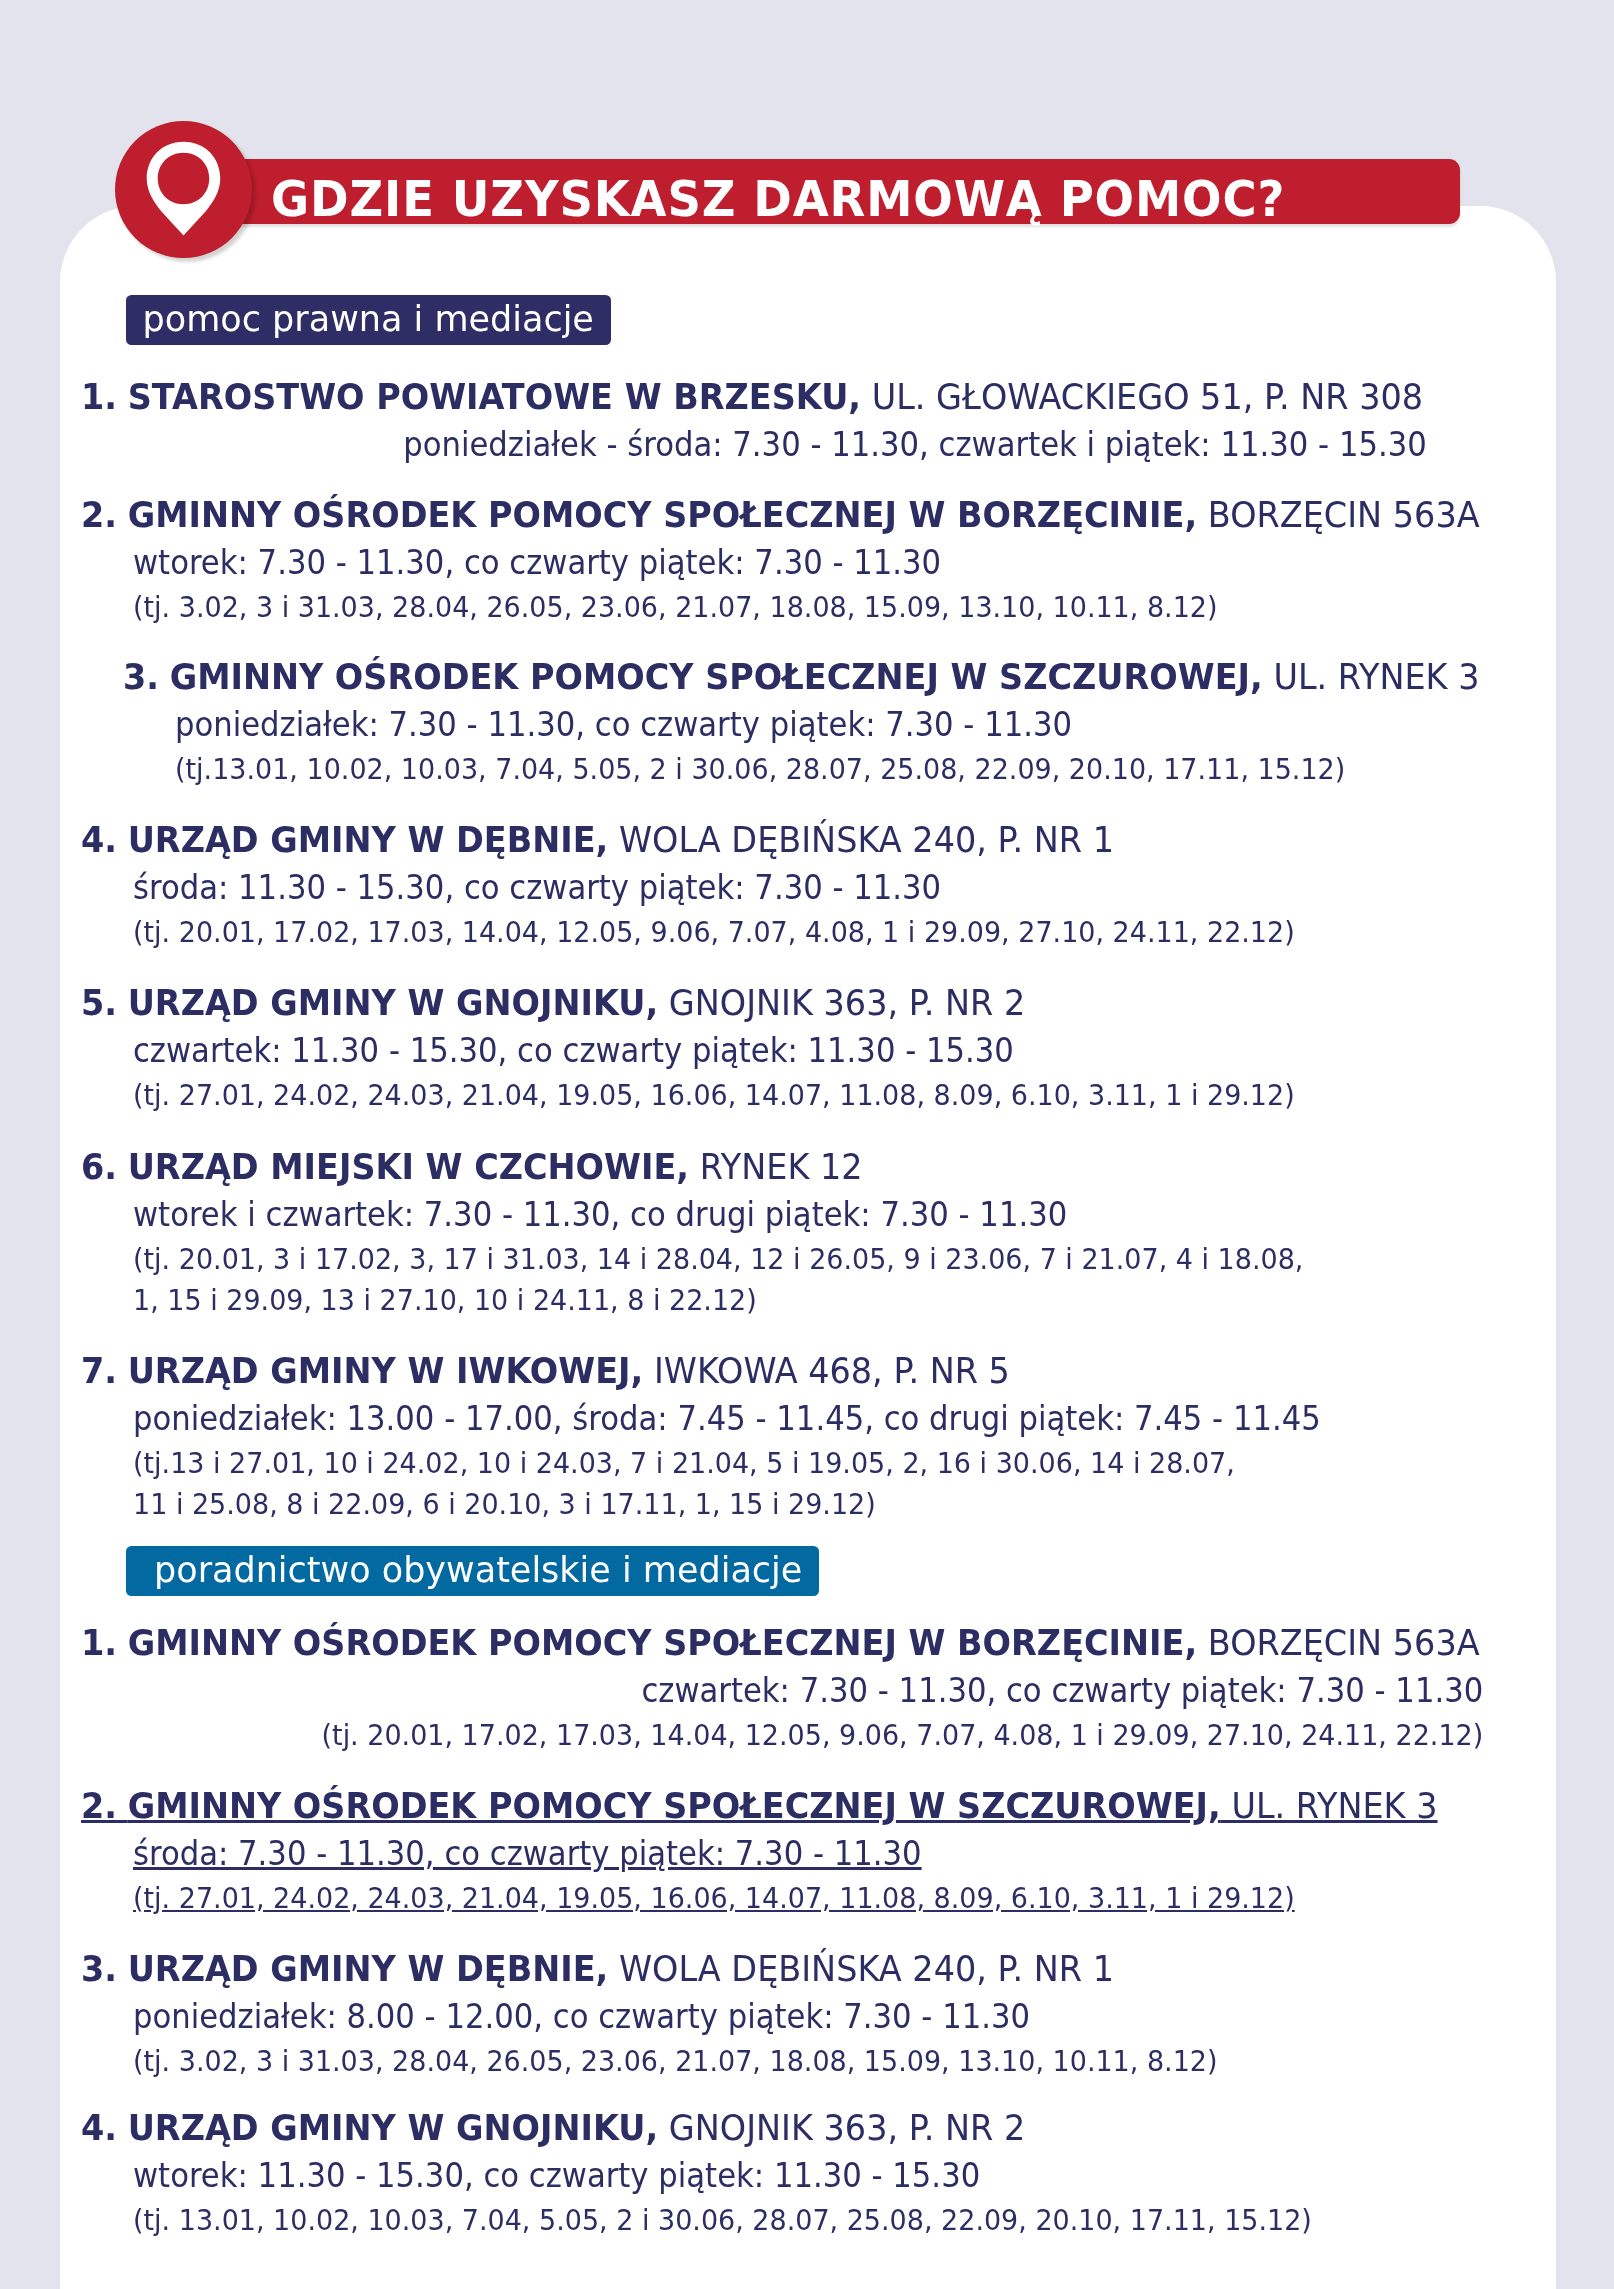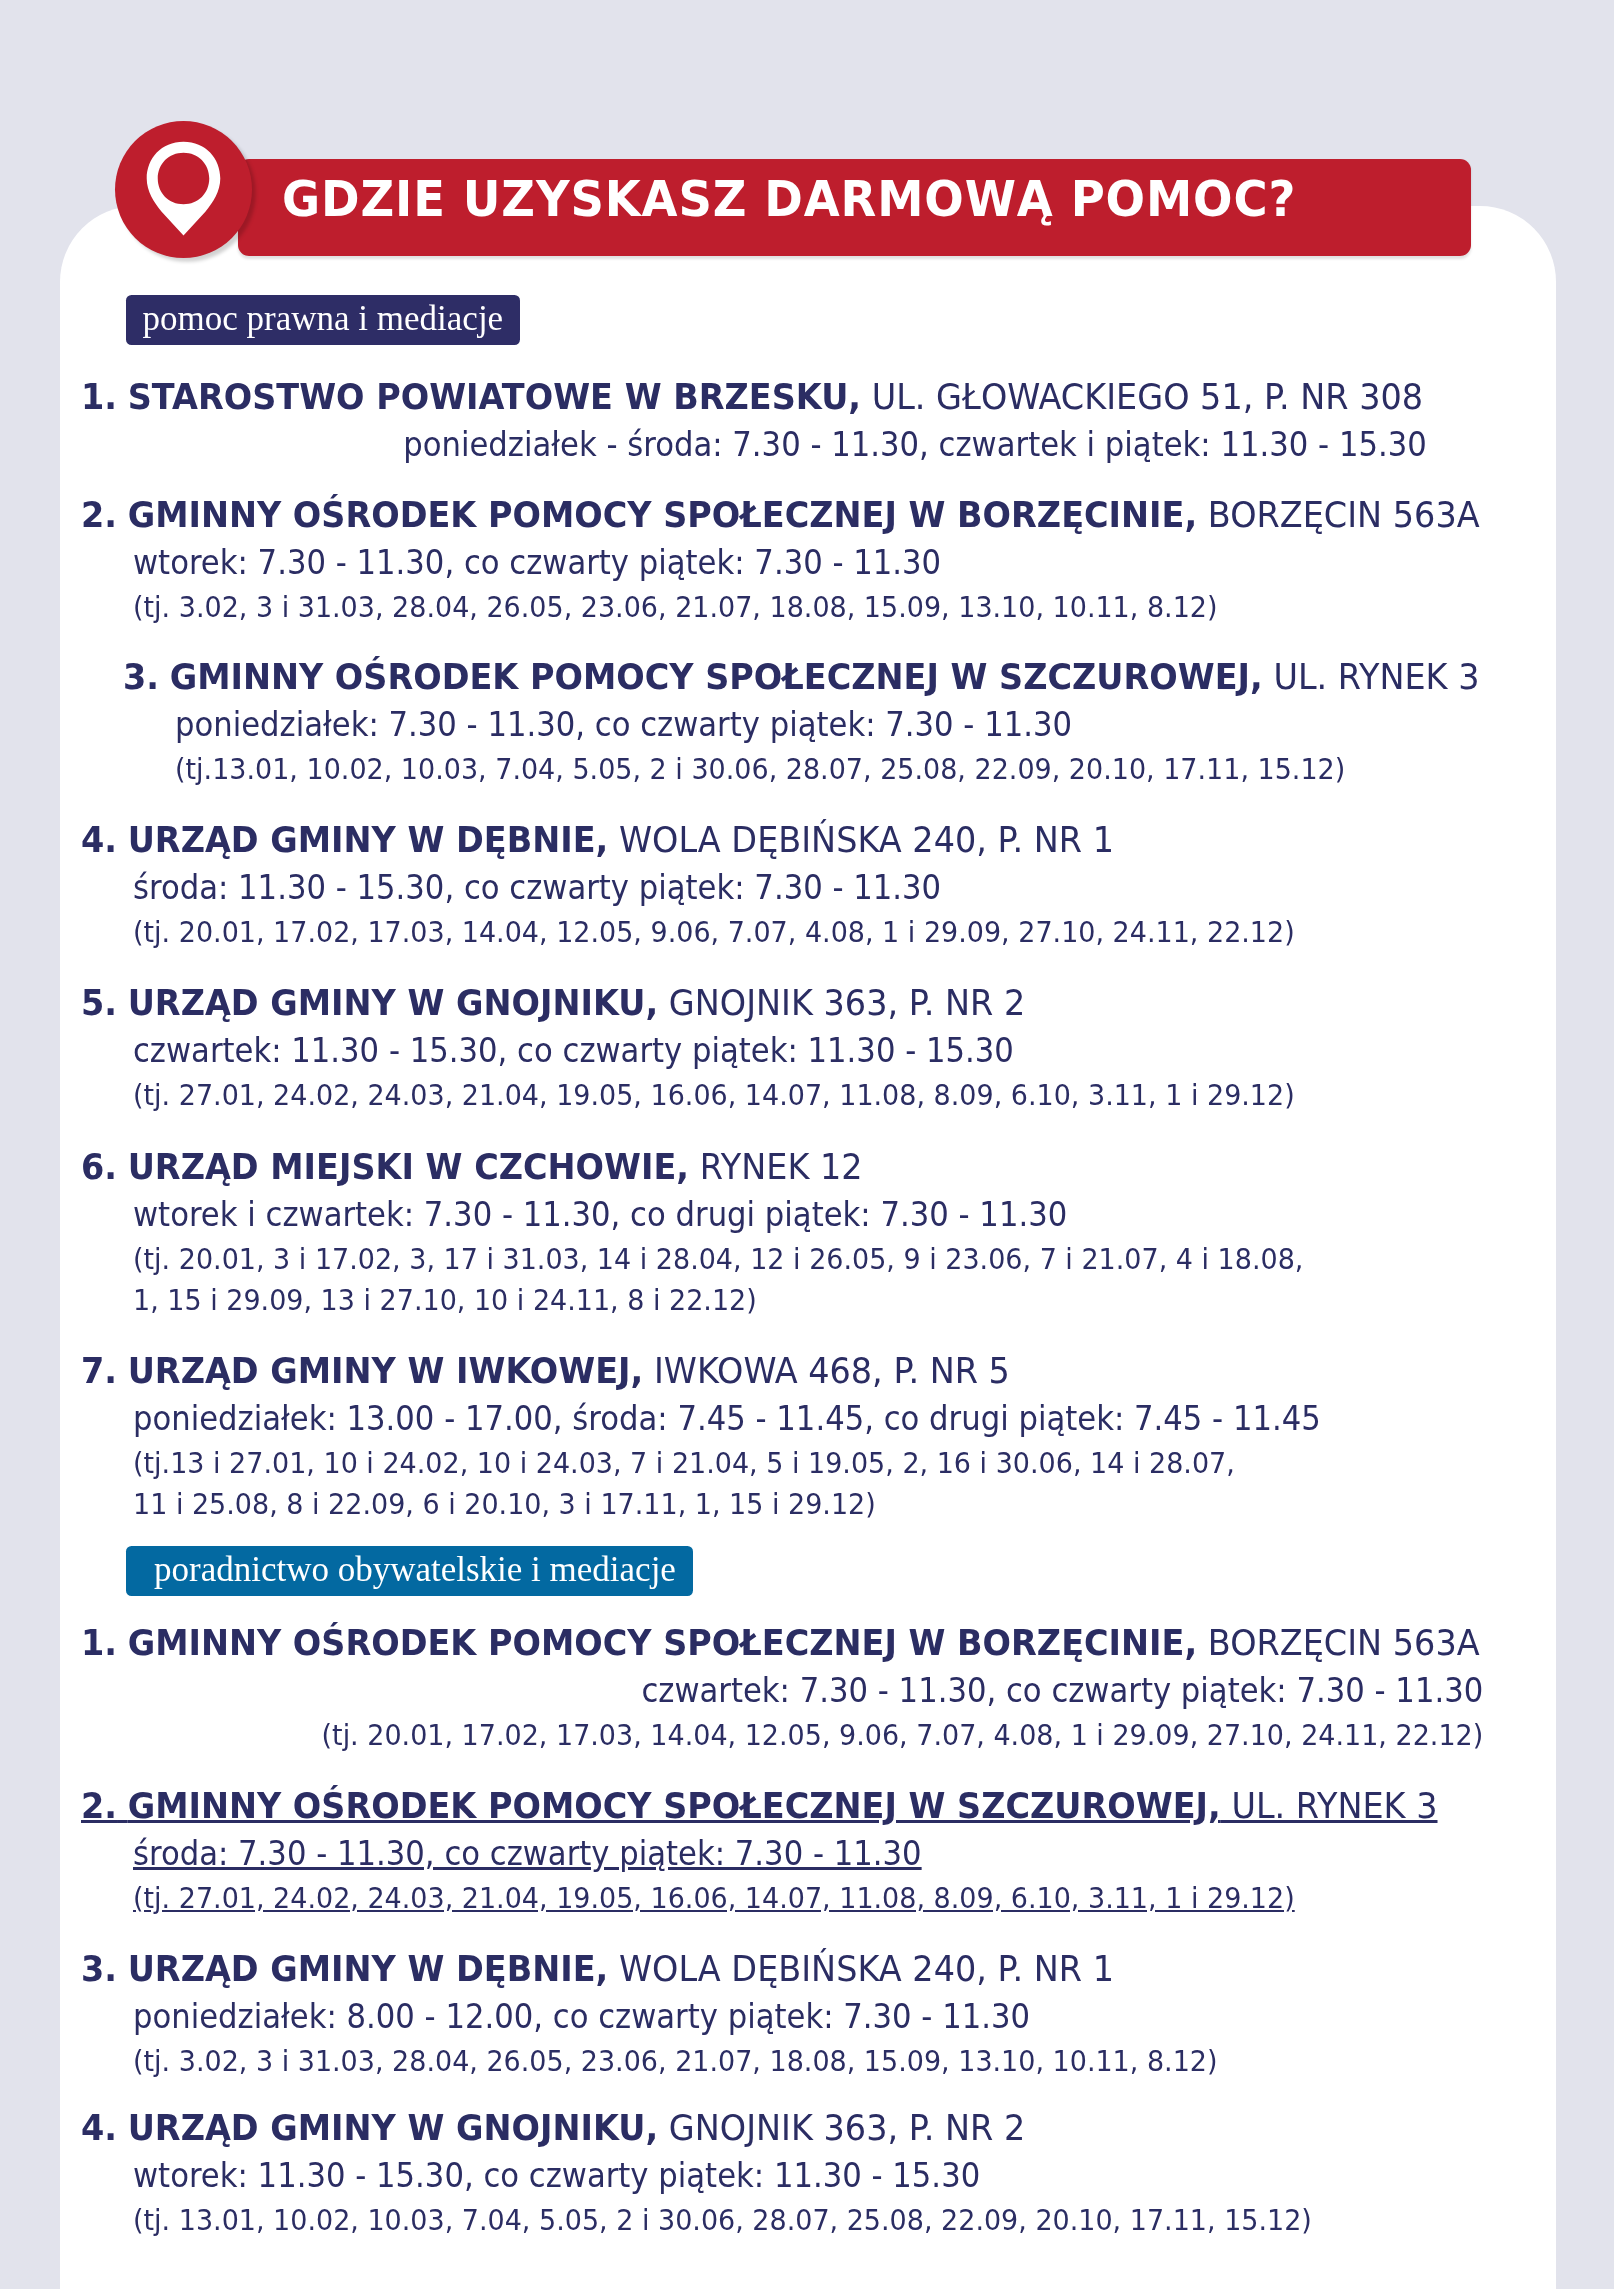--- a/index.html
+++ b/index.html
@@ -5,37 +5,37 @@
   html, body { margin:0; padding:0; }
   body {
     width:1614px; height:2290px; background:#E2E3EC; position:relative; overflow:hidden;
     font-family:"DejaVu Sans", sans-serif; color:#2B2D63;
   }
   .card {
     position:absolute; left:60px; top:206px; width:1496px; height:2123px;
     background:#FFFFFF; border-radius:76px 76px 0 0;
   }
   .title-bar {
-    position:absolute; left:238px; top:159px; width:1233px; height:97px;
+    position:absolute; left:227px; top:159px; width:1233px; height:65px;
     background:#BE1E2D; border-radius:11px;
     box-shadow: 0 2.8px 2.8px rgba(0,0,0,0.12);
   }
   .title-text {
     position:absolute; left:44px; top:0; height:81px; line-height:81px;
     color:#fff; font-weight:bold; font-size:50px; letter-spacing:0.9px; white-space:nowrap;
     font-family:"DejaVu Sans", sans-serif; transform:scaleX(0.93); transform-origin:left center;
   }
   .pin-circle {
     position:absolute; left:115px; top:121px; width:137px; height:137px; border-radius:50%;
     background:#BE1E2D; box-shadow: 3.7px 3.7px 3.7px rgba(0,0,0,0.18);
   }
   .pin-circle svg { position:absolute; left:26px; top:16.6px; }
   .pill {
     position:absolute; height:50px; line-height:48px; color:#fff; font-size:35px;
-    padding:0 16.6px; border-radius:5.5px; white-space:nowrap;font-family:Liberation Serif, serif;
+    padding:0 16.6px; border-radius:5.5px; white-space:nowrap;
   }
   .pill.navy { left:126px; top:295px; background:#2E2D66; }
   .pill.red { left:126px; top:1546px; background:#0369a1;padding-left:28px; }
   .entry { position:absolute; left:81px; white-space:nowrap; }
   .entry .head { font-size:36px; line-height:48px; color:#2B2D63; transform:scaleX(0.93); transform-origin:left center; }
   .entry .head .num { font-weight:bold; }
   .entry .head .name { font-weight:bold; }
   .entry .head .addr { font-weight:normal; }
   .entry .hours { font-size:33px; line-height:48px; margin-left:52px; transform:scaleX(0.93); transform-origin:left center; }
   .entry .dates { font-size:29px; line-height:41px; margin-left:52px; transform:scaleX(0.93); transform-origin:left center; }

